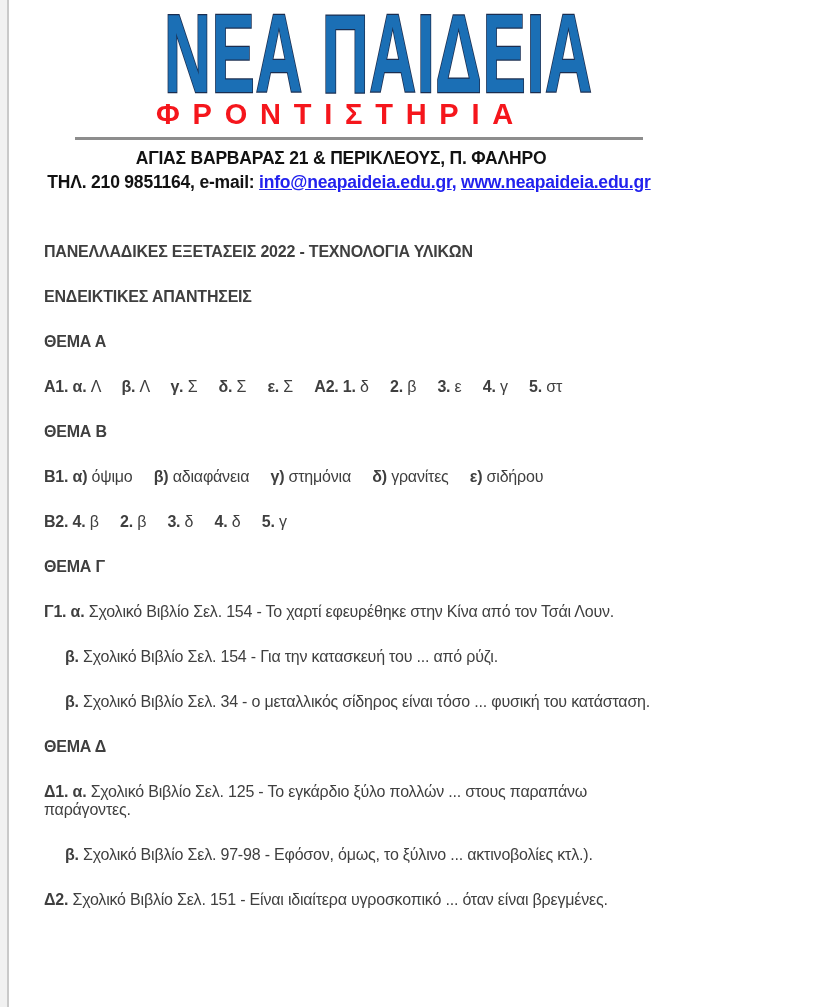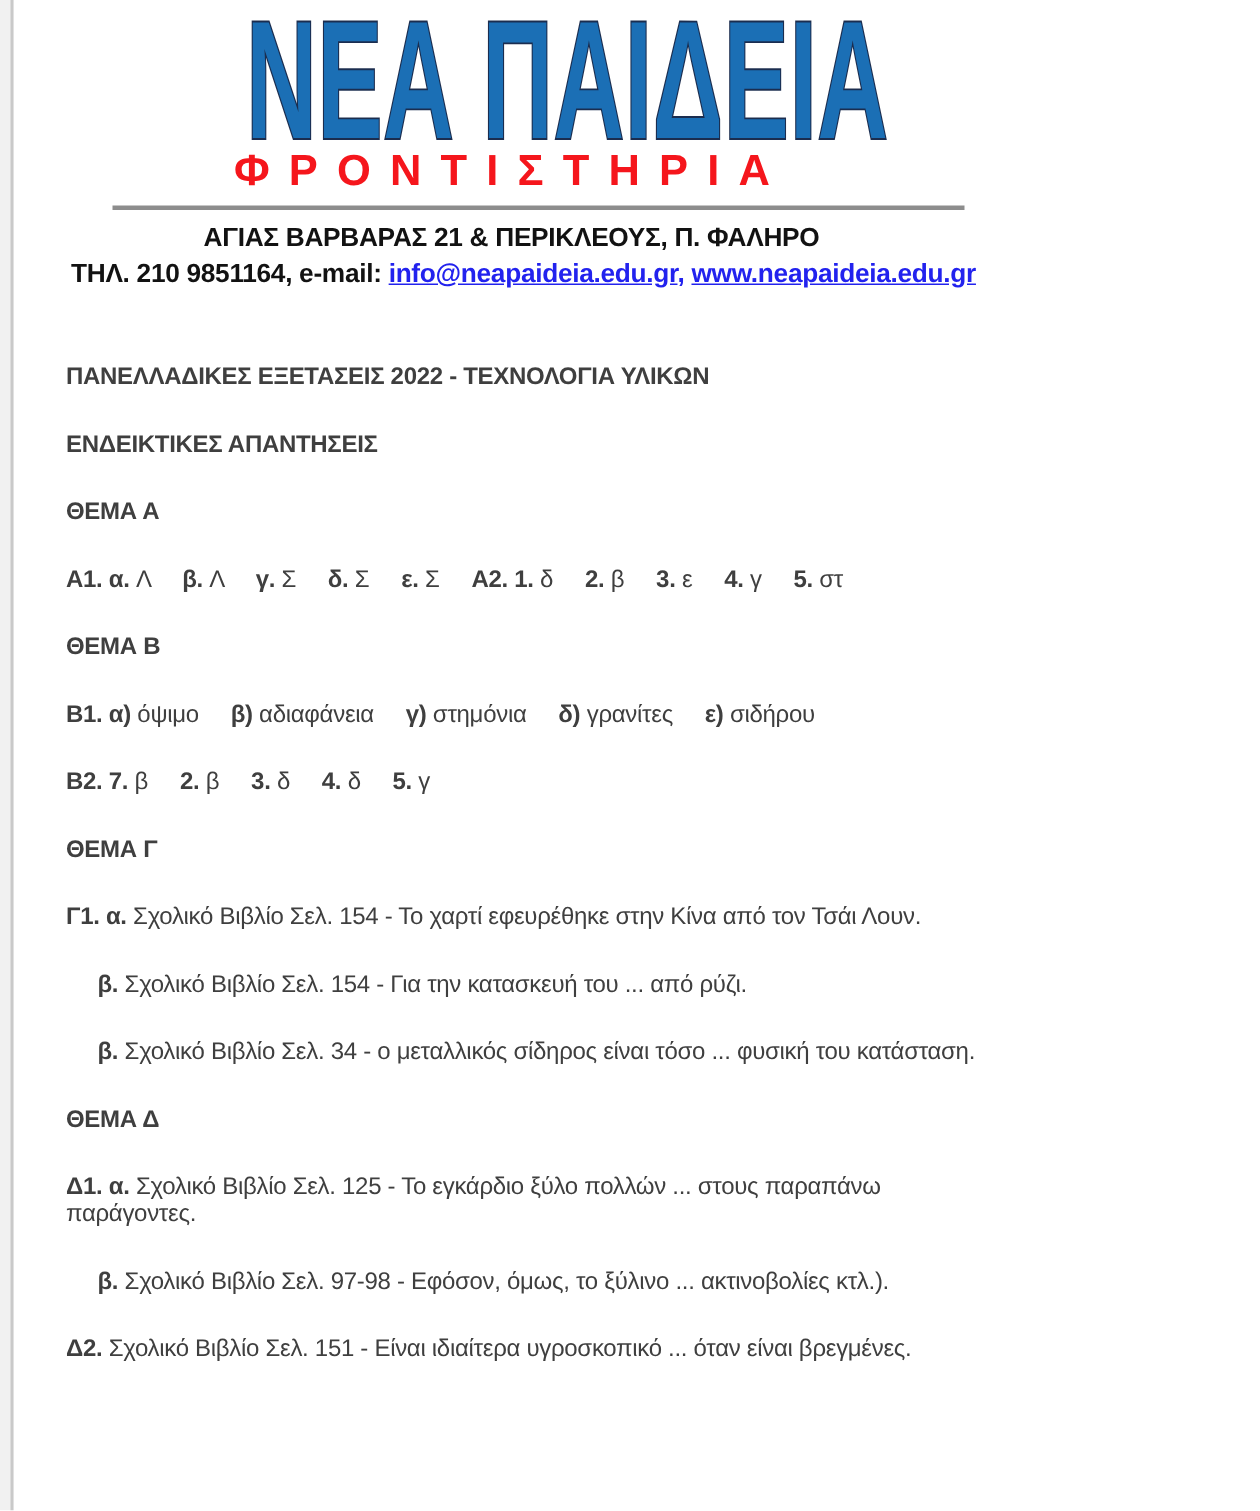--- a/index.html
+++ b/index.html
@@ -89,21 +89,21 @@
     <div class="contact"><span>ΤΗΛ. 210 9851164, e-mail: </span><a href="#">info@neapaideia.edu.gr</a><span class="sep">, </span><a href="#">www.neapaideia.edu.gr</a></div>
   </header>
 
   <main class="doc">
       <p class="line"><span class="b">ΠΑΝΕΛΛΑΔΙΚΕΣ ΕΞΕΤΑΣΕΙΣ 2022 - ΤΕΧΝΟΛΟΓΙΑ ΥΛΙΚΩΝ</span></p>
       <p class="line"><span class="b">ΕΝΔΕΙΚΤΙΚΕΣ ΑΠΑΝΤΗΣΕΙΣ</span></p>
       <p class="line"><span class="b">ΘΕΜΑ Α</span></p>
       <p class="line"><span class="b">Α1. α. </span><span>Λ     </span><span class="b">β. </span><span>Λ     </span><span class="b">γ. </span><span>Σ     </span><span class="b">δ. </span><span>Σ     </span><span class="b">ε. </span><span>Σ     </span><span class="b">Α2. 1. </span><span>δ     </span><span class="b">2. </span><span>β     </span><span class="b">3. </span><span>ε     </span><span class="b">4. </span><span>γ     </span><span class="b">5. </span><span>στ</span></p>
       <p class="line"><span class="b">ΘΕΜΑ Β</span></p>
       <p class="line"><span class="b">Β1. α) </span><span>όψιμο     </span><span class="b">β) </span><span>αδιαφάνεια     </span><span class="b">γ) </span><span>στημόνια     </span><span class="b">δ) </span><span>γρανίτες     </span><span class="b">ε) </span><span>σιδήρου</span></p>
-      <p class="line"><span class="b">Β2. 7. </span><span>β     </span><span class="b">2. </span><span>β     </span><span class="b">3. </span><span>δ     </span><span class="b">4. </span><span>δ     </span><span class="b">5. </span><span>γ</span></p>
+      <p class="line"><span class="b">Β2. 4. </span><span>β     </span><span class="b">2. </span><span>β     </span><span class="b">3. </span><span>δ     </span><span class="b">4. </span><span>δ     </span><span class="b">5. </span><span>γ</span></p>
       <p class="line"><span class="b">ΘΕΜΑ Γ</span></p>
       <p class="line"><span class="b">Γ1. α. </span><span>Σχολικό Βιβλίο Σελ. 154 - Το χαρτί εφευρέθηκε στην Κίνα από τον Τσάι Λουν.</span></p>
       <p class="line indent"><span class="b">β. </span><span>Σχολικό Βιβλίο Σελ. 154 - Για την κατασκευή του ... από ρύζι.</span></p>
       <p class="line indent"><span class="b">β. </span><span>Σχολικό Βιβλίο Σελ. 34 - ο μεταλλικός σίδηρος είναι τόσο ... φυσική του κατάσταση.</span></p>
       <p class="line"><span class="b">ΘΕΜΑ Δ</span></p>
       <p class="line"><span class="b">Δ1. α. </span><span>Σχολικό Βιβλίο Σελ. 125 - Το εγκάρδιο ξύλο πολλών ... στους παραπάνω παράγοντες.</span></p>
       <p class="line indent"><span class="b">β. </span><span>Σχολικό Βιβλίο Σελ. 97-98 - Εφόσον, όμως, το ξύλινο ... ακτινοβολίες κτλ.).</span></p>
       <p class="line"><span class="b">Δ2. </span><span>Σχολικό Βιβλίο Σελ. 151 - Είναι ιδιαίτερα υγροσκοπικό ... όταν είναι βρεγμένες.</span></p>
     </main>
 </div>

